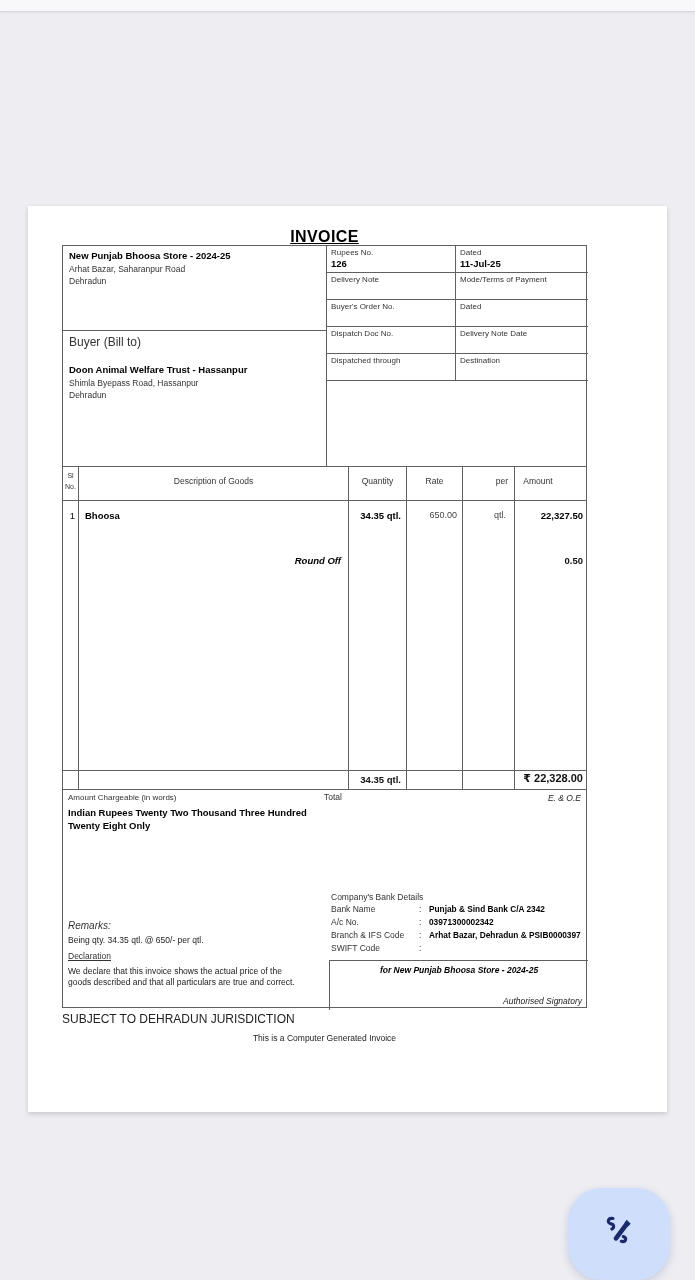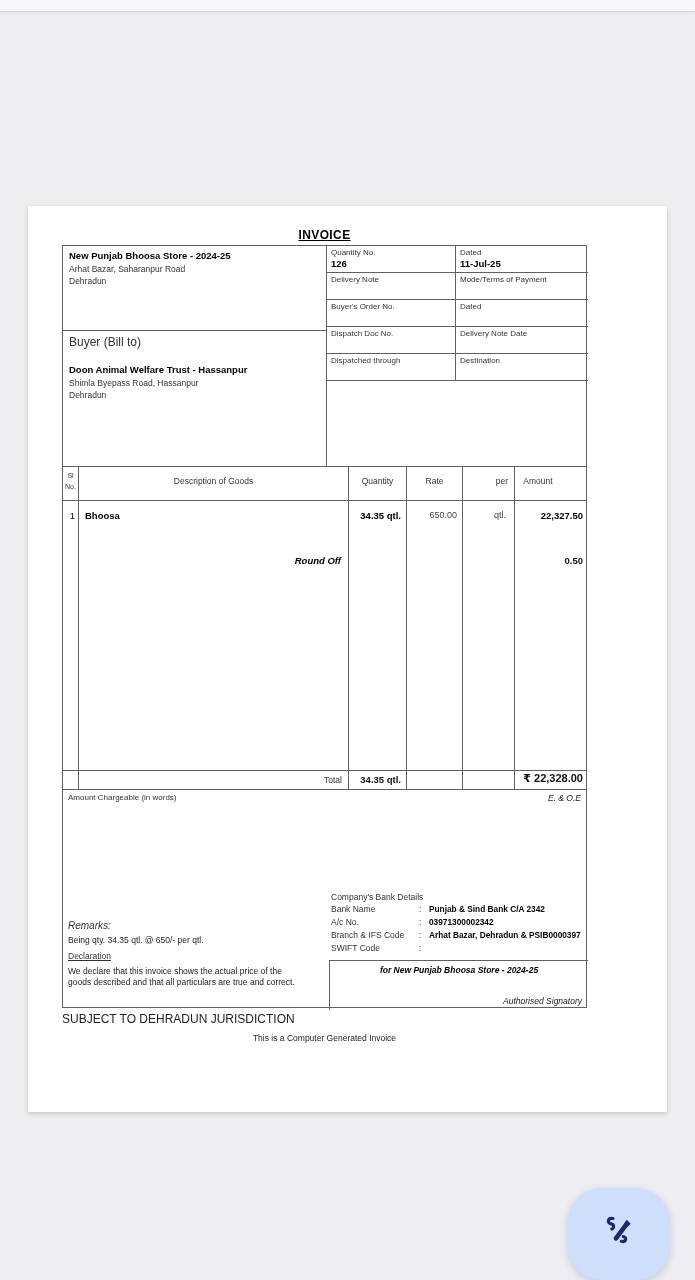--- a/index.html
+++ b/index.html
@@ -18,21 +18,21 @@
     border-bottom:1px solid #d7d7dd;
     box-shadow:0 1px 2px rgba(0,0,0,0.06);
   }
   .page {
     position:absolute; left:28px; top:206px; width:639px; height:906px;
     background:#ffffff;
     box-shadow:0 2px 5px rgba(0,0,0,0.16);
   }
   .doc-title {
     position:absolute; left:34px; top:22px; width:525px;
-    text-align:center; font-size:12px; font-weight:bold;
+    text-align:center; font-size:16px; font-weight:bold;
     letter-spacing:0.4px; text-decoration:underline; color:#000;
   }
   .frame {
     position:absolute; left:34px; top:39px; width:525px; height:763px;
     border:1px solid #606060;
   }
   
   .sec-header { position:absolute; left:0; top:0; width:100%; height:220px; }
   .seller-box {
     position:absolute; left:0; top:0; width:264px; height:85px;
@@ -84,21 +84,21 @@
   .cell { position:absolute; font-size:9.5px; }
   .row1-y { top:43px; }
   .bold { font-weight:bold; color:#000; }
   .num-r { right:5px; text-align:right; }
   .rate-txt { color:#444; font-size:9px; }
   .roundoff-label {
     position:absolute; top:88px; right:7px;
     font-size:9.5px; font-weight:bold; font-style:italic; color:#000;
   }
   .roundoff-amt { position:absolute; top:88px; right:5px; font-size:9.5px; font-weight:bold; }
-  .total-label { position:absolute; top:308px; right:6px; font-size:8.5px; color:#333; }
+  .total-label { position:absolute; top:325px; right:6px; font-size:8.5px; color:#333; }
   .total-qty { position:absolute; top:307px; right:5px; font-size:9.5px; font-weight:bold; }
   .total-amt { position:absolute; top:305px; right:5px; font-size:11px; font-weight:bold; }
   
   .sec-bottom {
     position:absolute; left:0; top:543px; width:100%; height:220px;
     border-top:1px solid #606060;
   }
   .amt-label { position:absolute; left:5px; top:3px; font-size:8px; color:#333; }
   .eoe { position:absolute; right:5px; top:3px; font-size:8.5px; font-style:italic; color:#222; }
   .amt-words {
@@ -154,21 +154,21 @@
       </div>
       <div class="buyer-box">
         <div class="party-label">Buyer (Bill to)</div>
         <div class="party-name">Doon Animal Welfare Trust - Hassanpur</div>
         <div class="party-addr">Shimla Byepass Road, Hassanpur</div>
         <div class="party-addr">Dehradun</div>
       </div>
 
       <div class="meta-row" style="top:0;">
         <div class="meta-cell-l">
-          <div class="meta-label">Quantity No.</div>
+          <div class="meta-label">Rupees No.</div>
           <div class="meta-value">126</div>
         </div>
         <div class="meta-cell-r">
           <div class="meta-label">Dated</div>
           <div class="meta-value">11-Jul-25</div>
         </div>
       </div>
       <div class="meta-row" style="top:27px;">
         <div class="meta-cell-l">
           <div class="meta-label">Delivery Note</div>
@@ -244,20 +244,21 @@
         <div class="roundoff-amt">0.50</div>
         <div class="total-amt">₹ 22,328.00</div>
       </div>
       <div class="thead-line"></div>
       <div class="total-line"></div>
     </div>
 
     <div class="sec-bottom">
       <div class="amt-label">Amount Chargeable (in words)</div>
       <div class="eoe">E. &amp; O.E</div>
+      <div class="amt-words">Indian Rupees Twenty Two Thousand Three Hundred Twenty Eight Only</div>
 
       <div class="bank-block">
         <div class="bank-title">Company's Bank Details</div>
         <div class="bank-row">
           <span class="bank-label">Bank Name</span>
           <span class="bank-colon">:</span>
           <span class="bank-value">Punjab &amp; Sind Bank C/A 2342</span>
         </div>
         <div class="bank-row">
           <span class="bank-label">A/c No.</span>

